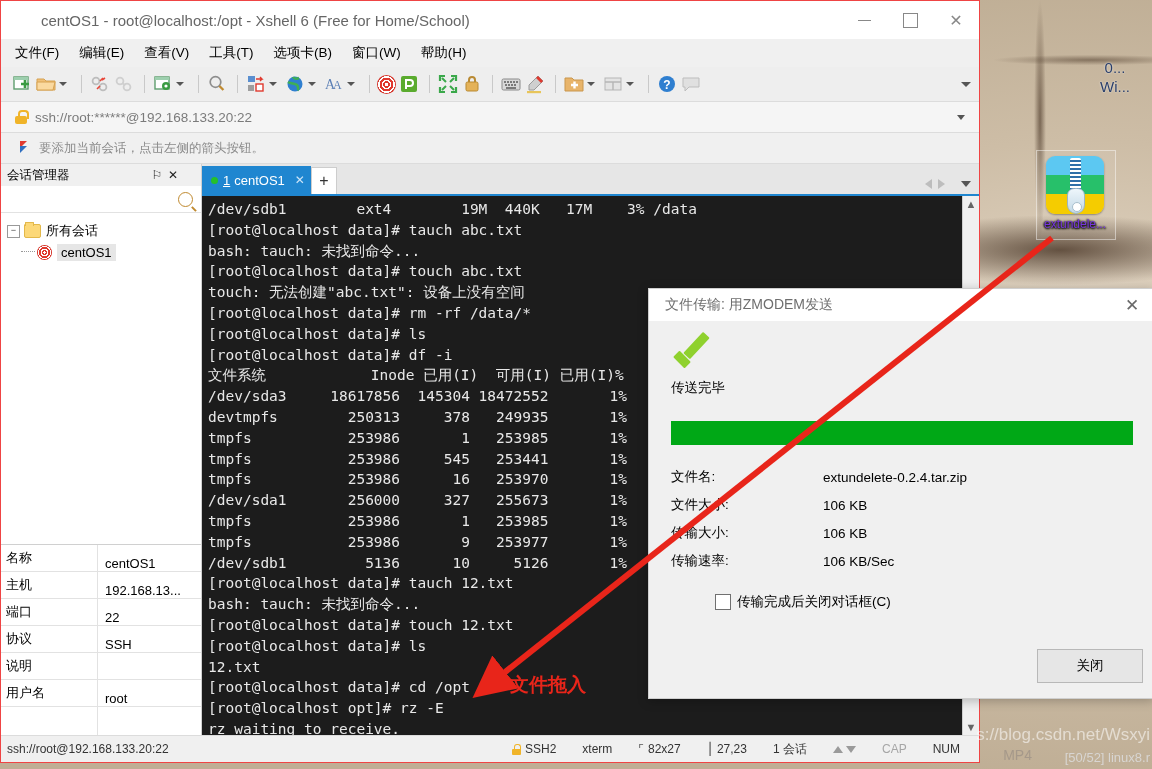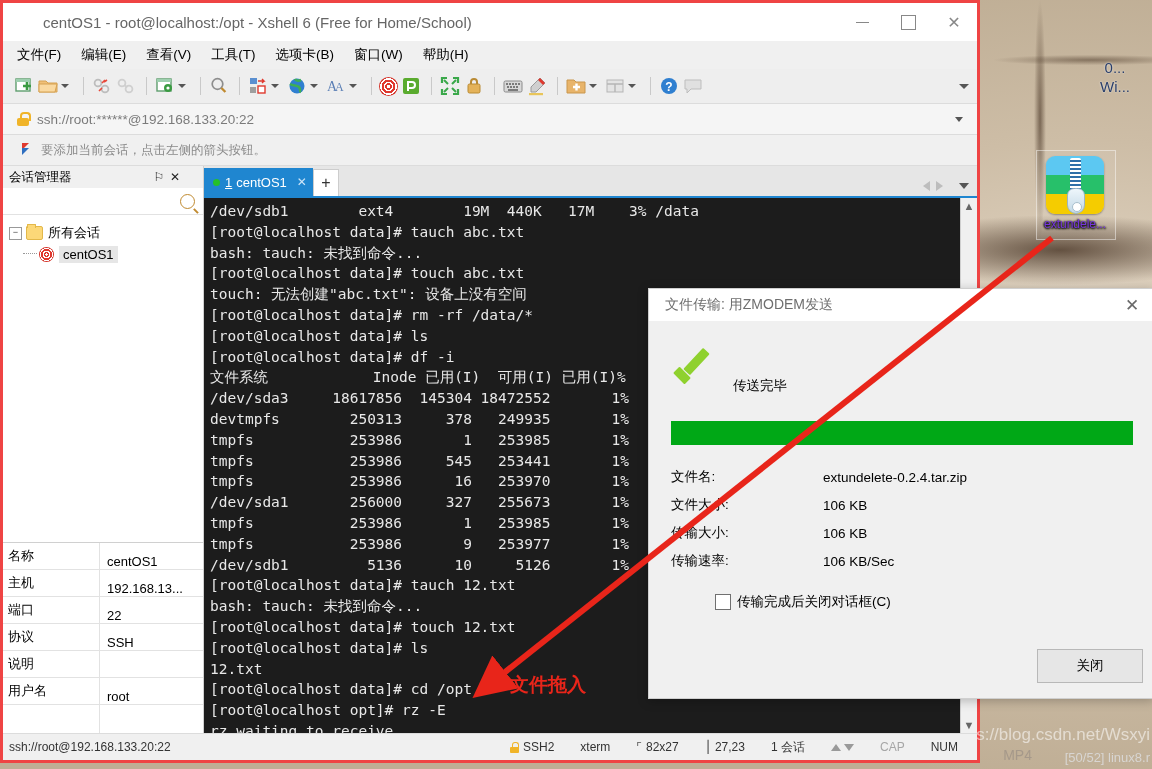--- a/index.html
+++ b/index.html
@@ -39,21 +39,21 @@
     border-radius:8px 8px 10px 10px;background:linear-gradient(#eef6fb,#c2d8e6);border:1px solid #9ab5c7;}
   #desk-icon .pull:after{content:"";position:absolute;left:50%;top:13px;margin-left:-4px;width:8px;height:8px;border-radius:50%;background:#fff;border:1px solid #a8bfcd;}
   #desk-icon .lbl{
     margin-top:3px;color:#6d28d9;font-size:12px;
     text-shadow:1px 1px 2px #000,-1px 0 2px #000,0 1px 2px #000;
     white-space:nowrap;overflow:hidden;
   }
   
   #xshell{
     position:absolute;left:0;top:0;width:980px;height:763px;
-    background:#f0f0f0;border:3px solid #ef4444;box-sizing:border-box;
+    background:#f0f0f0;border:1px solid #ef4444;box-sizing:border-box;
     display:flex;flex-direction:column;
   }
   
   #titlebar{height:38px;background:#fff;display:flex;align-items:center;flex:0 0 auto;}
   #titlebar .app-ic{width:24px;height:24px;margin:0 6px 0 10px;position:relative;}
   .snail{width:20px;height:20px;border-radius:50%;
     background:
       radial-gradient(circle at 50% 50%, #fff 0 12%, #e0382e 12% 26%, #fff 26% 36%, #e0382e 36% 52%, #fff 52% 62%, #e0382e 62% 100%);
     box-shadow:inset 0 0 0 1px rgba(0,0,0,.05);}
   #titlebar .ttl{color:#666;font-size:15px;white-space:nowrap;}
@@ -141,21 +141,21 @@
   .dn-arrow{width:0;height:0;border-left:5px solid transparent;border-right:5px solid transparent;border-top:7px solid #9a9a9a;}
   
   #dialog{
     position:absolute;left:648px;top:288px;width:504px;height:409px;
     background:#f0f0f0;border:1px solid #cfcfcf;box-shadow:0 2px 10px rgba(0,0,0,.25);
   }
   #dlg-title{height:32px;background:#fff;display:flex;align-items:center;padding:0 6px 0 16px;}
   #dlg-title .t{flex:1;color:#6e6e6e;font-size:14px;white-space:nowrap;}
   #dlg-title .x{width:30px;text-align:center;color:#6a6a6a;font-size:17px;}
   #dlg-body{padding:18px 22px 0 22px;position:relative;}
-  #dlg-status{display:flex;align-items:flex-end;height:56px;}
+  #dlg-status{display:flex;align-items:flex-start;height:56px;flex-direction:column;}
   .checkmark{width:44px;height:40px;position:relative;margin-right:18px;flex:0 0 auto;}
   .checkmark:before{content:"";position:absolute;left:3px;top:16px;width:16px;height:9px;background:#8fd12e;transform:rotate(45deg);border-radius:1px;}
   .checkmark:after{content:"";position:absolute;left:11px;top:2px;width:29px;height:9px;background:#8fd12e;transform:rotate(-47deg);border-radius:1px;}
   #dlg-status .stxt{font-size:13.5px;}
   #progress{height:22px;background:#00a816;margin-top:26px;border:1px solid #00a816;}
   #dlg-fields{margin-top:18px;}
   .frow{display:flex;height:28px;align-items:center;font-size:13.5px;}
   .frow .fk{width:152px;white-space:nowrap;}
   .frow .fv{white-space:nowrap;}
   #dlg-check{display:flex;align-items:center;margin-top:18px;font-size:13.5px;padding-left:44px;}

